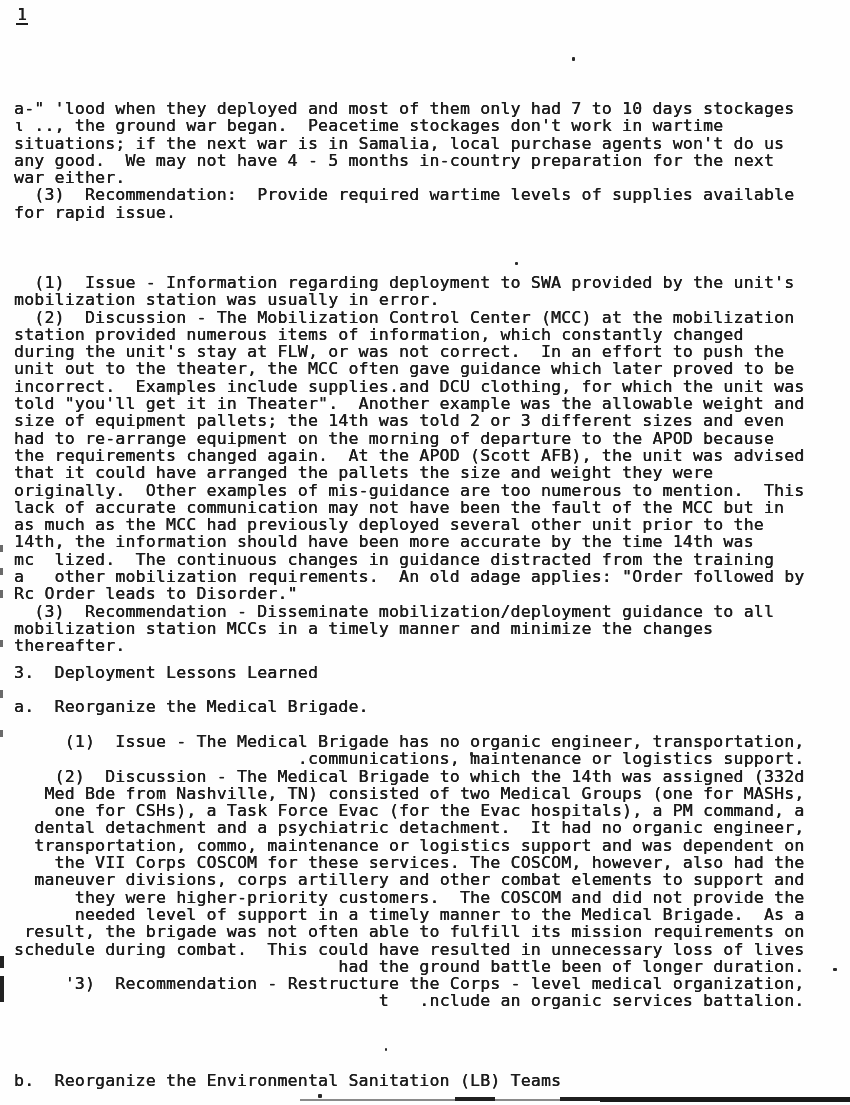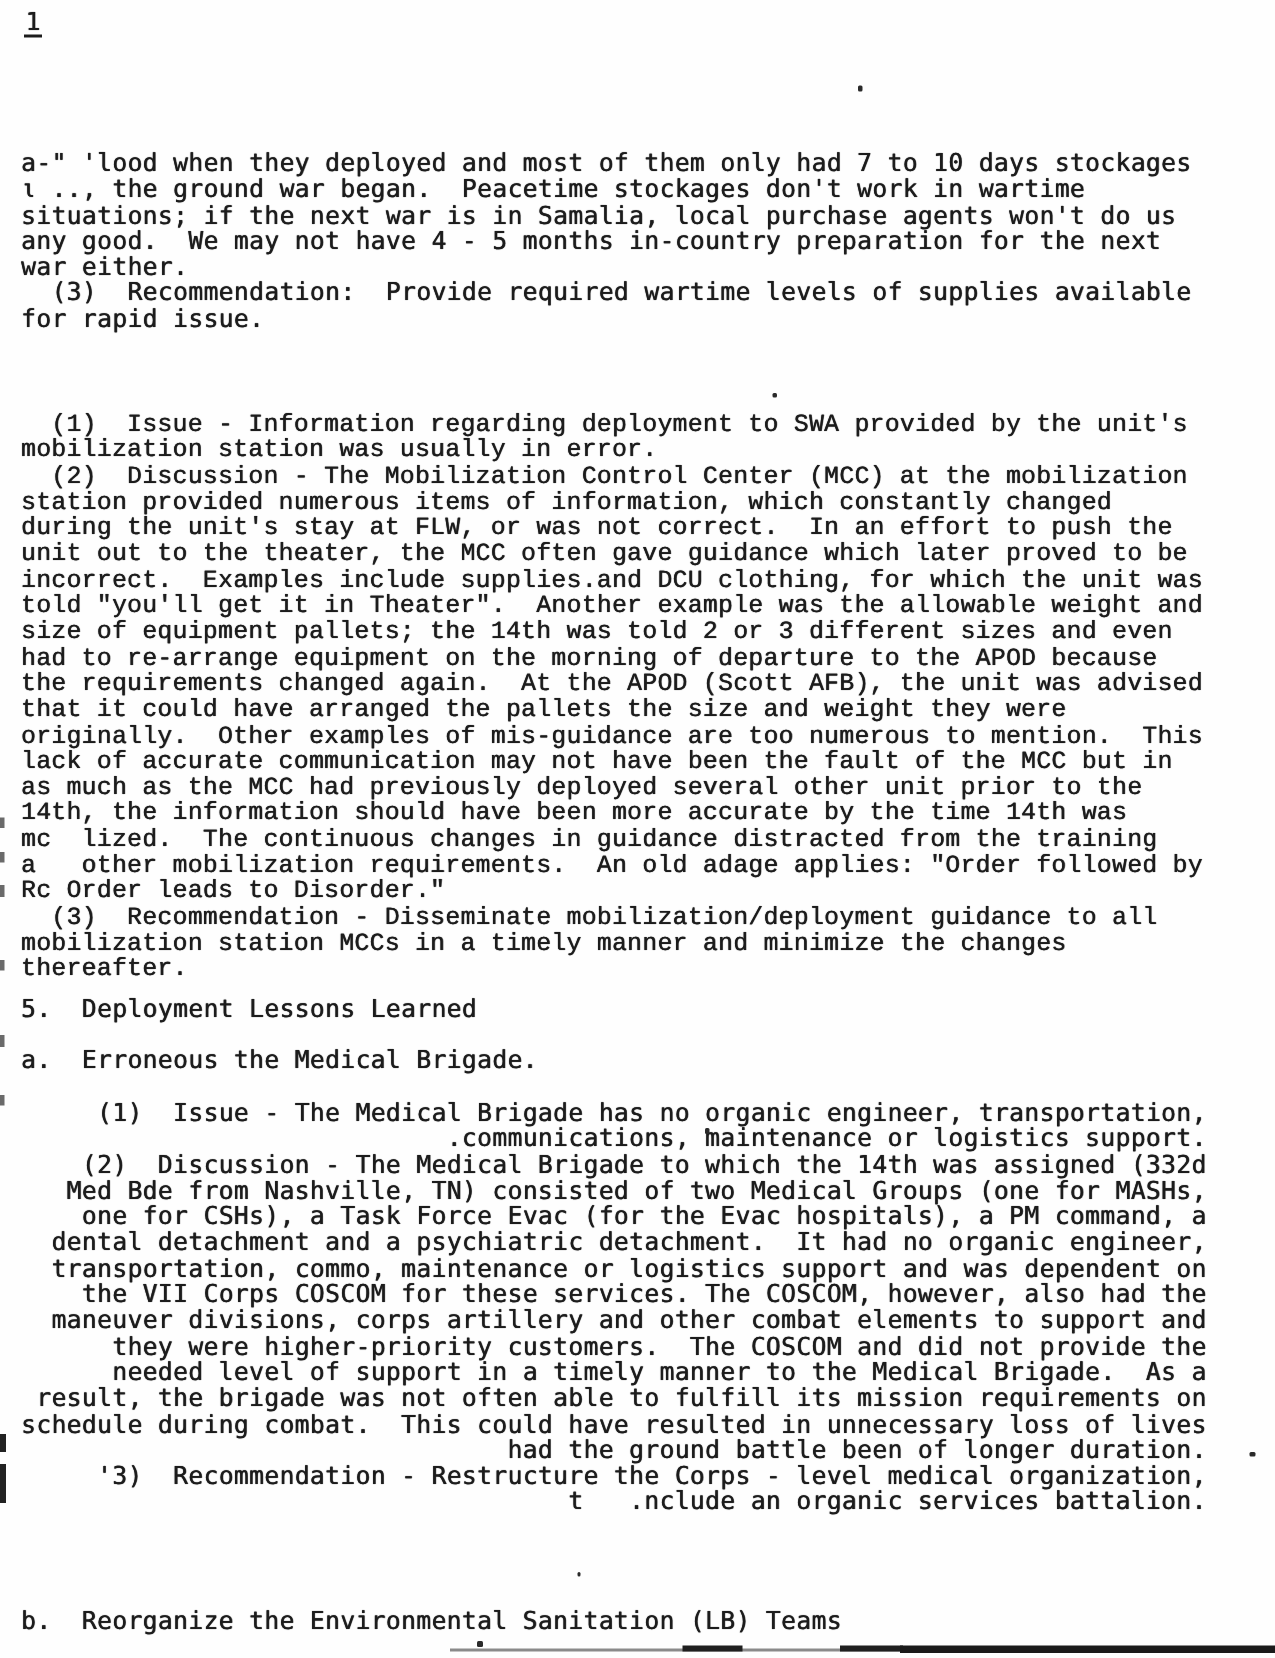--- a/index.html
+++ b/index.html
@@ -23,21 +23,21 @@
     letter-spacing: 0.2px;
     white-space: pre;
     text-shadow: 0 0 0.6px #1c1c1c, 0.35px 0 0 rgba(28,28,28,0.55);
   }
   .line { height: 17.3px; }
   
   #page-number  { top: 6px; left: 16px; }
   #page-number .num { display: inline-block; border-bottom: 2px solid #1c1c1c; padding: 0 1px; }
   #block-a      { top: 100px; }
   #heading-c    { top: 239px; }
-  #block-b      { top: 274px; font-family: Liberation Mono, monospace; }
+  #block-b      { top: 274px; }
   #heading-5    { top: 664px; }
   #heading-a    { top: 698px; }
   #block-c      { top: 733px; text-align: right; }
   #heading-b    { top: 1072px; }
 
   
   .speck { position: absolute; background: #2a2a2a; border-radius: 1px; }
   .edge-mark { position: absolute; left: 0; width: 3px; background: #6a6a6a; }
   .edge-mark.dark { background: #222; width: 4px; }
   .bottom-line-gray {
@@ -52,22 +52,22 @@
 </style>
 </head>
 <body>
 
 <div class="page">
 
   <div class="txt" id="page-number"><span class="num">1</span></div>
 
   <div class="txt" id="block-a"><div class="line">a-" 'lood when they deployed and most of them only had 7 to 10 days stockages</div><div class="line">ι .., the ground war began.  Peacetime stockages don't work in wartime</div><div class="line">situations; if the next war is in Samalia, local purchase agents won't do us</div><div class="line">any good.  We may not have 4 - 5 months in-country preparation for the next</div><div class="line">war either.</div><div class="line">  (3)  Recommendation:  Provide required wartime levels of supplies available</div><div class="line">for rapid issue.</div></div>
   <div class="txt" id="block-b"><div class="line">  (1)  Issue - Information regarding deployment to SWA provided by the unit's</div><div class="line">mobilization station was usually in error.</div><div class="line">  (2)  Discussion - The Mobilization Control Center (MCC) at the mobilization</div><div class="line">station provided numerous items of information, which constantly changed</div><div class="line">during the unit's stay at FLW, or was not correct.  In an effort to push the</div><div class="line">unit out to the theater, the MCC often gave guidance which later proved to be</div><div class="line">incorrect.  Examples include supplies.and DCU clothing, for which the unit was</div><div class="line">told "you'll get it in Theater".  Another example was the allowable weight and</div><div class="line">size of equipment pallets; the 14th was told 2 or 3 different sizes and even</div><div class="line">had to re-arrange equipment on the morning of departure to the APOD because</div><div class="line">the requirements changed again.  At the APOD (Scott AFB), the unit was advised</div><div class="line">that it could have arranged the pallets the size and weight they were</div><div class="line">originally.  Other examples of mis-guidance are too numerous to mention.  This</div><div class="line">lack of accurate communication may not have been the fault of the MCC but in</div><div class="line">as much as the MCC had previously deployed several other unit prior to the</div><div class="line">14th, the information should have been more accurate by the time 14th was</div><div class="line">mc  lized.  The continuous changes in guidance distracted from the training</div><div class="line">a   other mobilization requirements.  An old adage applies: "Order followed by</div><div class="line">Rc Order leads to Disorder."</div><div class="line">  (3)  Recommendation - Disseminate mobilization/deployment guidance to all</div><div class="line">mobilization station MCCs in a timely manner and minimize the changes</div><div class="line">thereafter.</div></div>
-  <div class="txt" id="heading-5"><div class="line">5.  Deployment Lessons Learned</div></div>
-  <div class="txt" id="heading-a"><div class="line">a.  Erroneous the Medical Brigade.</div></div>
+  <div class="txt" id="heading-5"><div class="line">3.  Deployment Lessons Learned</div></div>
+  <div class="txt" id="heading-a"><div class="line">a.  Reorganize the Medical Brigade.</div></div>
   <div class="txt" id="block-c"><div class="line">   (1)  Issue - The Medical Brigade has no organic engineer, transportation,</div><div class="line">.communications, maintenance or logistics support.</div><div class="line">   (2)  Discussion - The Medical Brigade to which the 14th was assigned (332d</div><div class="line">Med Bde from Nashville, TN) consisted of two Medical Groups (one for MASHs,</div><div class="line">one for CSHs), a Task Force Evac (for the Evac hospitals), a PM command, a</div><div class="line">dental detachment and a psychiatric detachment.  It had no organic engineer,</div><div class="line">transportation, commo, maintenance or logistics support and was dependent on</div><div class="line">the VII Corps COSCOM for these services. The COSCOM, however, also had the</div><div class="line">maneuver divisions, corps artillery and other combat elements to support and</div><div class="line">they were higher-priority customers.  The COSCOM and did not provide the</div><div class="line">needed level of support in a timely manner to the Medical Brigade.  As a</div><div class="line">result, the brigade was not often able to fulfill its mission requirements on</div><div class="line">schedule during combat.  This could have resulted in unnecessary loss of lives</div><div class="line">had the ground battle been of longer duration.</div><div class="line">   '3)  Recommendation - Restructure the Corps - level medical organization,</div><div class="line">t   .nclude an organic services battalion.</div></div>
   <div class="txt" id="heading-b"><div class="line">b.  Reorganize the Environmental Sanitation (LB) Teams</div></div>
 
   <div class="speck" style="left:572px; top:57px;  width:3px; height:4px;"></div>
   <div class="speck" style="left:515px; top:262px; width:3px; height:3px;"></div>
   <div class="speck" style="left:470px; top:752px; width:3px; height:4px;"></div>
   <div class="speck" style="left:833px; top:968px; width:4px; height:3px;"></div>
   <div class="speck" style="left:318px; top:1094px; width:4px; height:4px;"></div>
   <div class="speck" style="left:385px; top:1048px; width:2px; height:3px;"></div>
 

